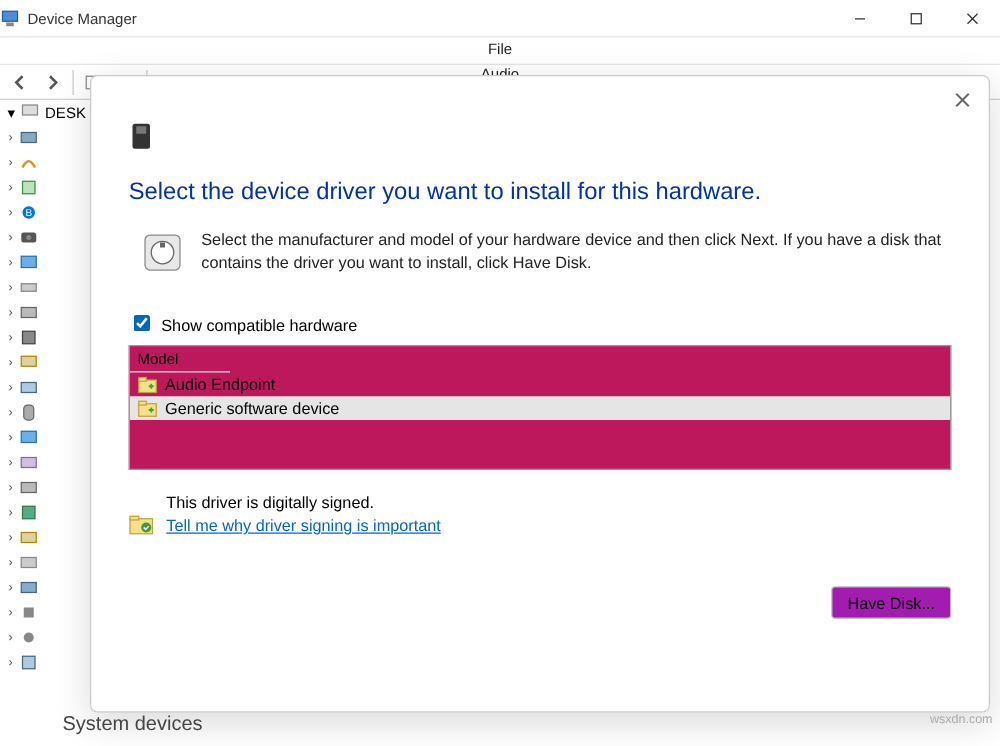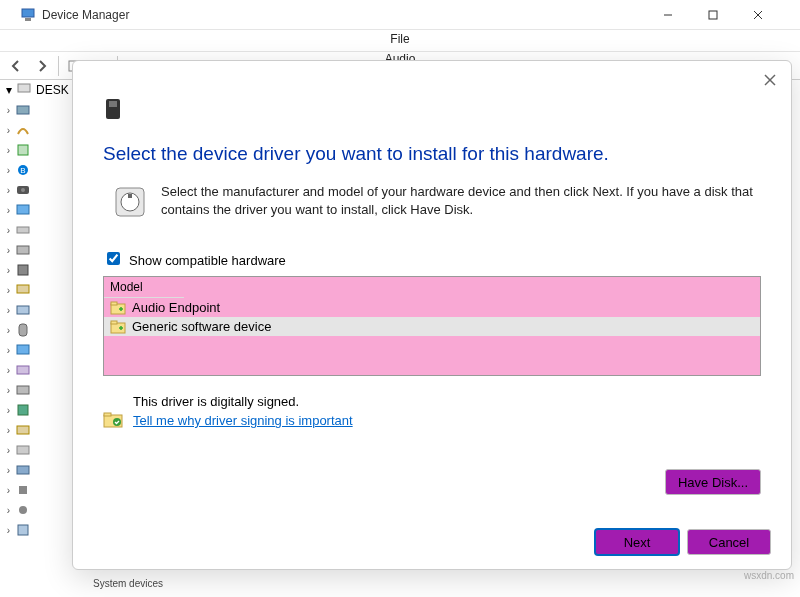--- a/index.html
+++ b/index.html
@@ -1,19 +1,19 @@
 <!DOCTYPE html>
 <html><head>
   <meta charset="utf-8">
   <style>
     * { box-sizing: border-box; font-family: "Segoe UI", Tahoma, sans-serif; }
     body { margin: 0; width: 800px; height: 597px; background: #fff; overflow: hidden; position: relative; font-size: 13px; }
 
     
-    .titlebar { height: 30px; display: flex; align-items: center; padding: 0 20px; border-bottom: 1px solid #e5e5e5; }
+    .titlebar { height: 30px; display: flex; align-items: center; padding: 0 0; border-bottom: 1px solid #e5e5e5; }
     .titlebar .icon { width: 16px; height: 16px; margin-right: 6px; }
     .titlebar .title { flex: 1; font-size: 12px; color: #333; }
     .winbtns { display: flex; gap: 0; }
     .winbtn { width: 45px; height: 28px; display: flex; align-items: center; justify-content: center; color: #333; }
     .winbtn svg { width: 10px; height: 10px; }
 
     
     .menubar { height: 22px; display: flex; align-items: center; padding: 0 4px; gap: 2px; border-bottom: 1px solid #e5e5e5; flex-direction: column; }
     .menuitem { padding: 2px 8px; font-size: 12px; color: #222; }
 
@@ -35,36 +35,36 @@
     .dlg-close { position: absolute; right: 10px; top: 8px; width: 22px; height: 22px; display: flex; align-items: center; justify-content: center; color: #666; }
     .dlg-head { display: flex; align-items: center; gap: 10px; padding: 36px 30px 6px 30px; }
     .dlg-head .hicon { width: 20px; height: 24px; }
     .dlg-head .htitle { font-size: 13px; color: #222; }
     .dlg-h1 { font-size: 19px; color: #0033aa; padding: 16px 30px 10px 30px; }
     .dlg-info { display: flex; gap: 14px; padding: 8px 30px 8px 40px; align-items: flex-start; }
     .dlg-info .infoicon { width: 34px; height: 34px; flex-shrink: 0; margin-top: 2px; }
     .dlg-info .infotext { font-size: 13px; color: #222; line-height: 1.4; }
     .checkrow { display: flex; align-items: flex-end; gap: 6px; padding: 22px 30px 6px 30px; font-size: 13px; }
     .checkrow input { accent-color: #0067c0; }
-    .listbox { margin: 2px 30px 0 30px; border: 1px solid #999; height: 100px; background: #f9a8d4; }
+    .listbox { margin: 2px 30px 0 30px; border: 1px solid #999; height: 100px; background: #be185d; }
     .listhead { font-size: 12px; padding: 3px 6px; border-bottom: 1px solid #ddd; width: 80px; }
     .listitem { display: flex; align-items: center; gap: 6px; padding: 2px 6px; font-size: 13px; }
     .listitem.selected { background: #e5e5e5; }
     .listitem .liicon { width: 16px; height: 14px; }
     .signrow { display: flex; align-items: flex-end; gap: 10px; padding: 18px 30px 0 30px; }
     .signrow .sigicon { width: 20px; height: 16px; margin-top: 2px; }
     .signrow .sigtext { font-size: 13px; }
     .signrow .siglink { color: #0066cc; text-decoration: underline; margin-top: 4px; display: inline-block; }
     .havedisk { position: absolute; right: 30px; top: 408px; }
     .btn { min-width: 84px; height: 26px; background: #a21caf; border: 1px solid #bbb; border-radius: 3px; font-size: 13px; padding: 0 12px; cursor: pointer; }
     .btn.primary { border-color: #0067c0; box-shadow: 0 0 0 1px #0067c0; }
     .dlg-footer { position: absolute; right: 20px; bottom: 14px; display: flex; gap: 8px; }
 
     .watermark { position: absolute; right: 6px; bottom: 16px; font-size: 10px; color: #aaa; }
-    .bottom-tree-label { position: absolute; left: 50px; bottom: 8px; font-size: 10px; color: #444; margin-left: 43px; }
+    .bottom-tree-label { position: absolute; left: 50px; bottom: 8px; font-size: 16px; color: #444; }
   </style>
 </head>
 <body>
 
 <div class="titlebar">
   <span class="icon">
     <svg viewBox="0 0 16 16">
         <rect x="2" y="2" width="12" height="8" fill="#4a90d9" stroke="#2c5aa0"></rect>
         <rect x="5" y="11" width="6" height="3" fill="#888"></rect>
       </svg>
@@ -388,20 +388,16 @@
     <div>
       <div class="sigtext">This driver is digitally signed.</div>
       <a href="#" class="siglink">Tell me why driver signing is important</a>
     </div>
   </div>
 
   <div class="havedisk">
     <button class="btn">Have Disk...</button>
   </div>
 
-  <div class="dlg-footer">
-    <button class="btn primary">Next</button>
-    <button class="btn">Cancel</button>
-  </div>
 </div>
 
 <span class="bottom-tree-label">System devices</span>
 <span class="watermark">wsxdn.com</span>
 
 </body></html>

